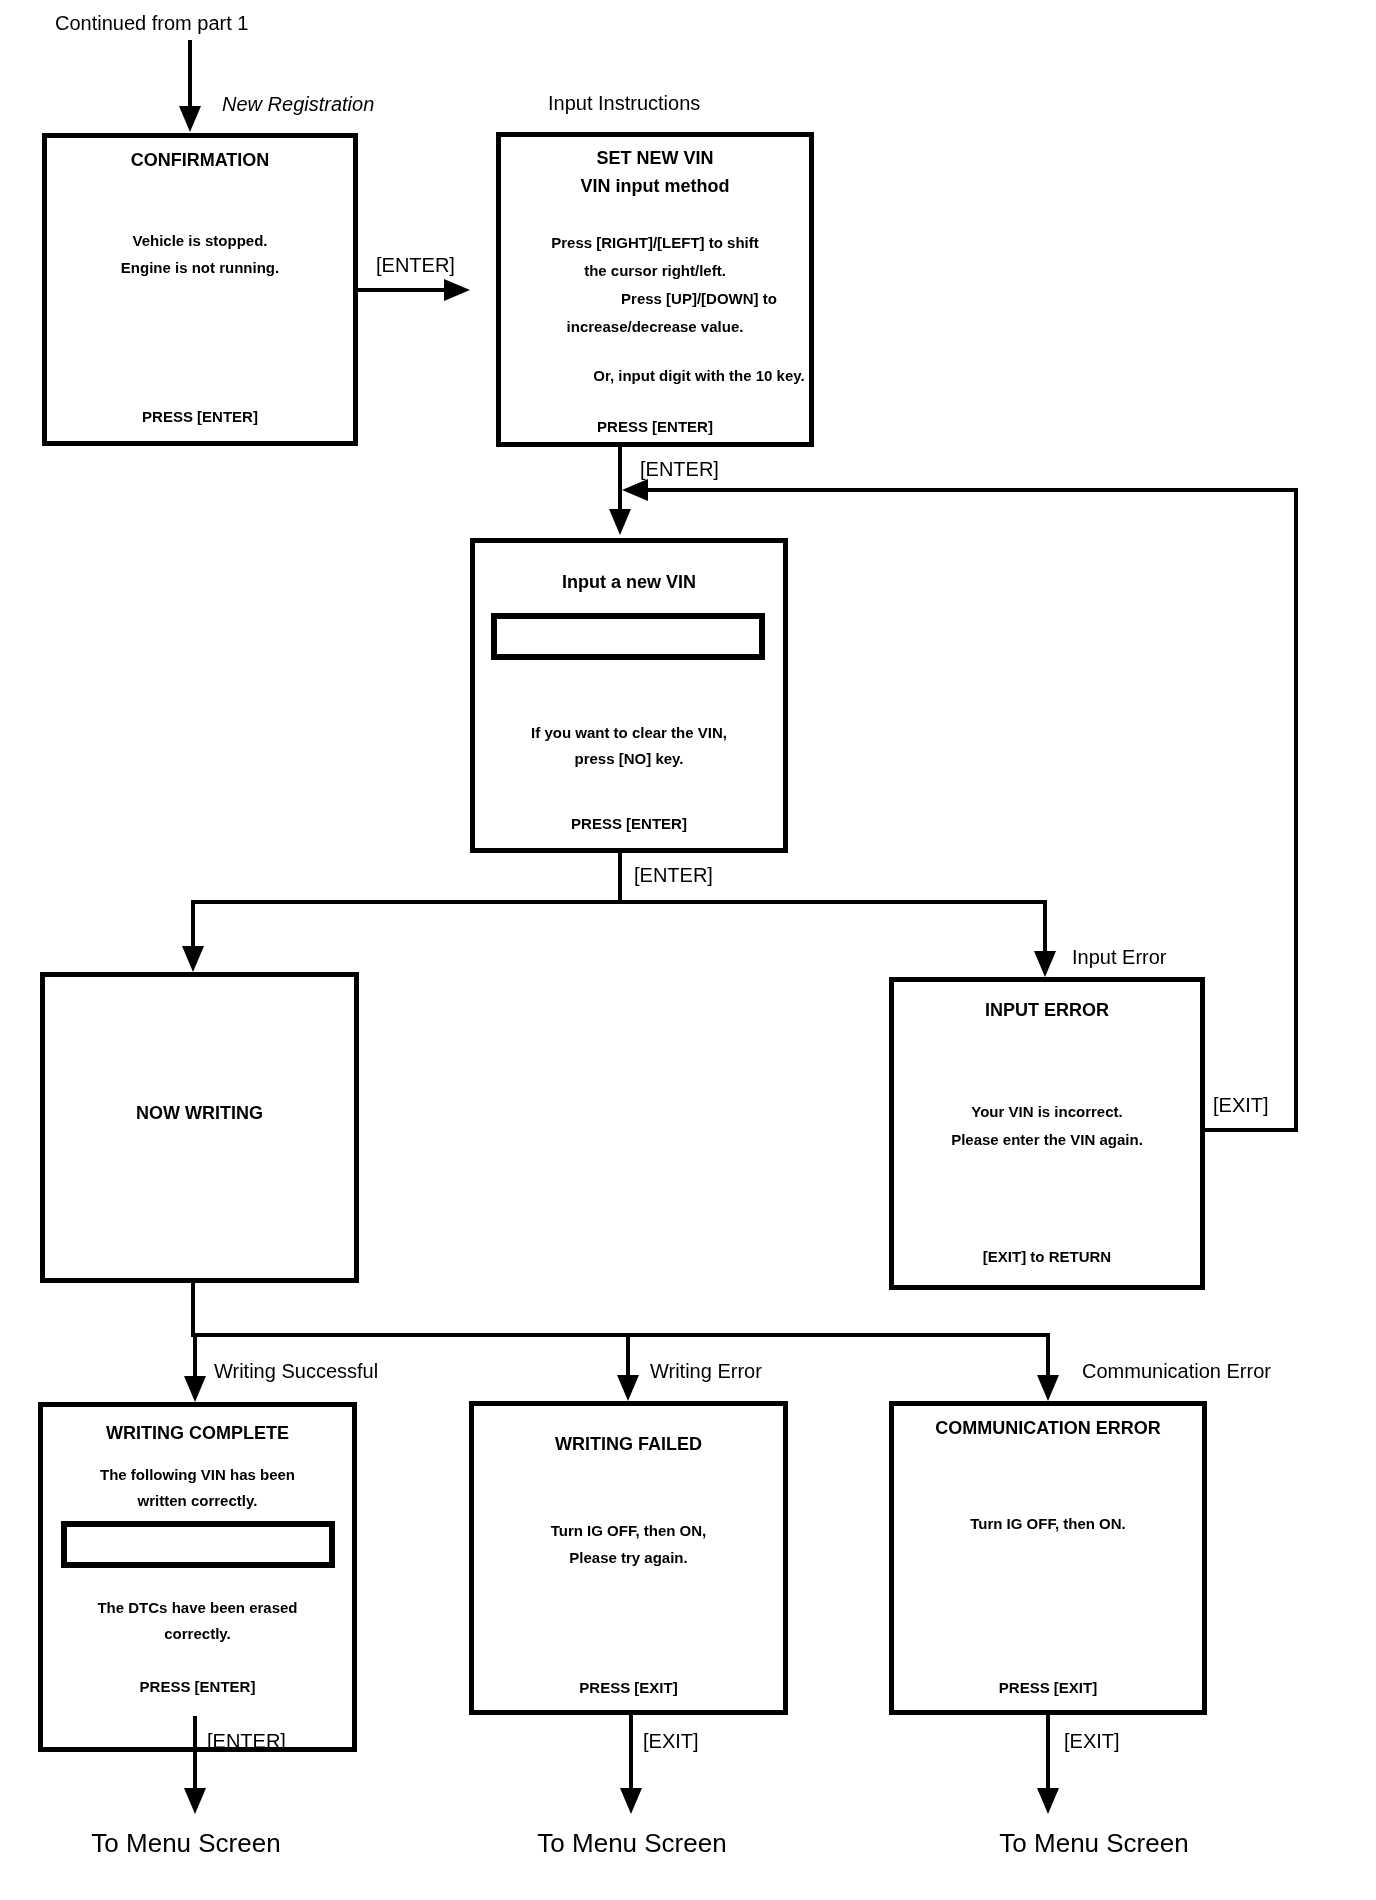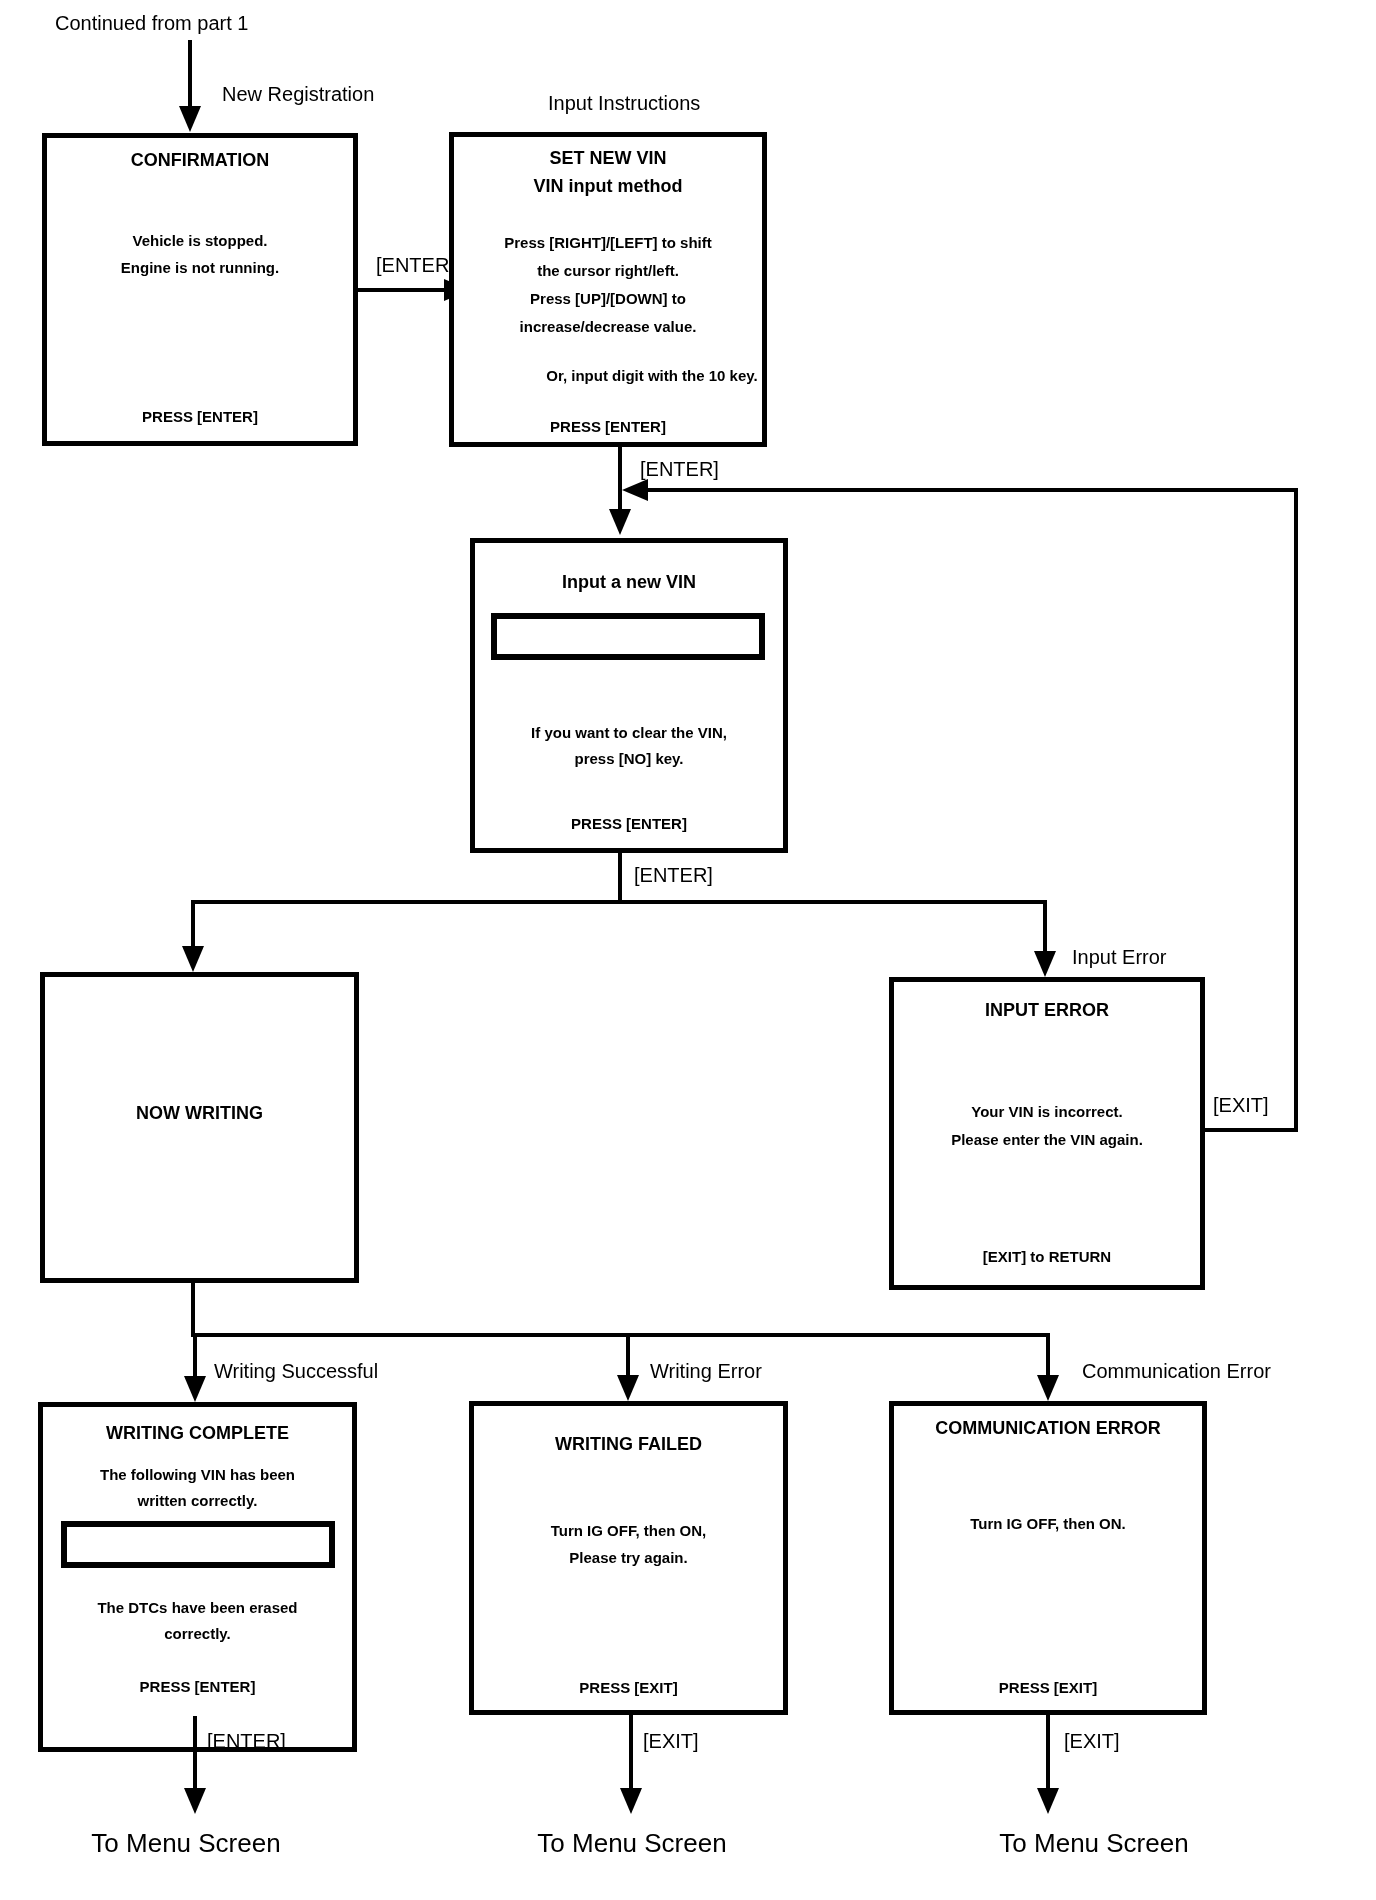--- a/index.html
+++ b/index.html
@@ -19,40 +19,40 @@
 </style>
 </head>
 <body>
 
 <div class="canvas">
 
   <div class="lbl" style="left:55px;top:12px;">Continued from part 1</div>
 
   <div class="vline" style="left:188px;top:40px;width:4px;height:70px;"></div>
   <div class="ah ah-down" style="left:179px;top:106px;"></div>
-  <div class="lbl" style="left:222px;top:83px;">New Registration</div>
+  <div class="lbl" style="left:222px;top:93px;font-style:italic;">New Registration</div>
 
   <div class="node" style="left:42px;top:133px;width:316px;height:313px;">
     <div class="nt nt-title" style="top:12px;">CONFIRMATION</div>
     <div class="nt" style="top:94px;">Vehicle is stopped.</div>
     <div class="nt" style="top:121px;">Engine is not running.</div>
     <div class="nt" style="top:270px;">PRESS [ENTER]</div>
   </div>
 
   <div class="lbl" style="left:376px;top:254px;">[ENTER]</div>
   <div class="hline" style="left:358px;top:288px;width:90px;height:4px;"></div>
   <div class="ah ah-right" style="left:444px;top:279px;"></div>
 
   <div class="lbl" style="left:548px;top:92px;">Input Instructions</div>
-  <div class="node" style="left:449px;top:132px;width:318px;height:315px;">
+  <div class="node" style="left:496px;top:132px;width:318px;height:315px;">
     <div class="nt nt-title" style="top:11px;">SET NEW VIN</div>
     <div class="nt nt-title" style="top:39px;">VIN input method</div>
     <div class="nt" style="top:97px;">Press [RIGHT]/[LEFT] to shift</div>
     <div class="nt" style="top:125px;">the cursor right/left.</div>
-    <div class="nt" style="top:153px;">Press [UP]/[DOWN] to</div>
+    <div class="nt" style="top:153px;padding-left:44px;">Press [UP]/[DOWN] to</div>
     <div class="nt" style="top:181px;">increase/decrease value.</div>
     <div class="nt" style="top:230px;padding-left:44px;">Or, input digit with the 10 key.</div>
     <div class="nt" style="top:281px;">PRESS [ENTER]</div>
   </div>
 
   <div class="vline" style="left:618px;top:447px;width:4px;height:64px;"></div>
   <div class="lbl" style="left:640px;top:458px;">[ENTER]</div>
   <div class="ah ah-left" style="left:622px;top:479px;"></div>
   <div class="hline" style="left:646px;top:488px;width:652px;height:4px;"></div>
   <div class="vline" style="left:1294px;top:488px;width:4px;height:644px;"></div>

